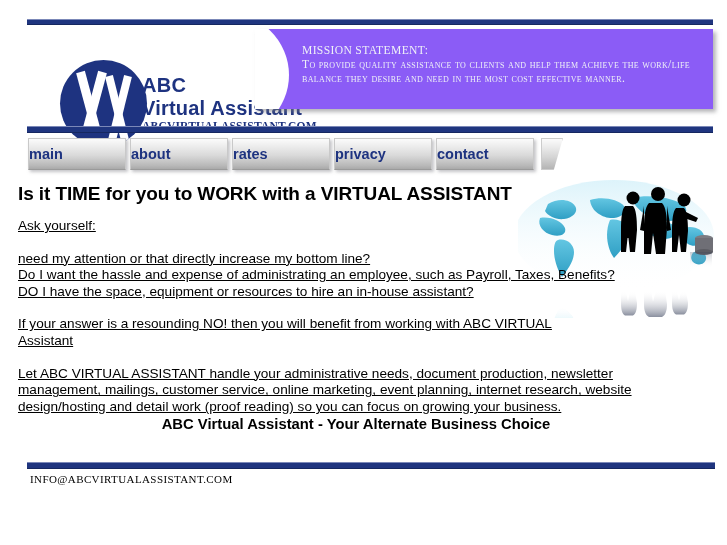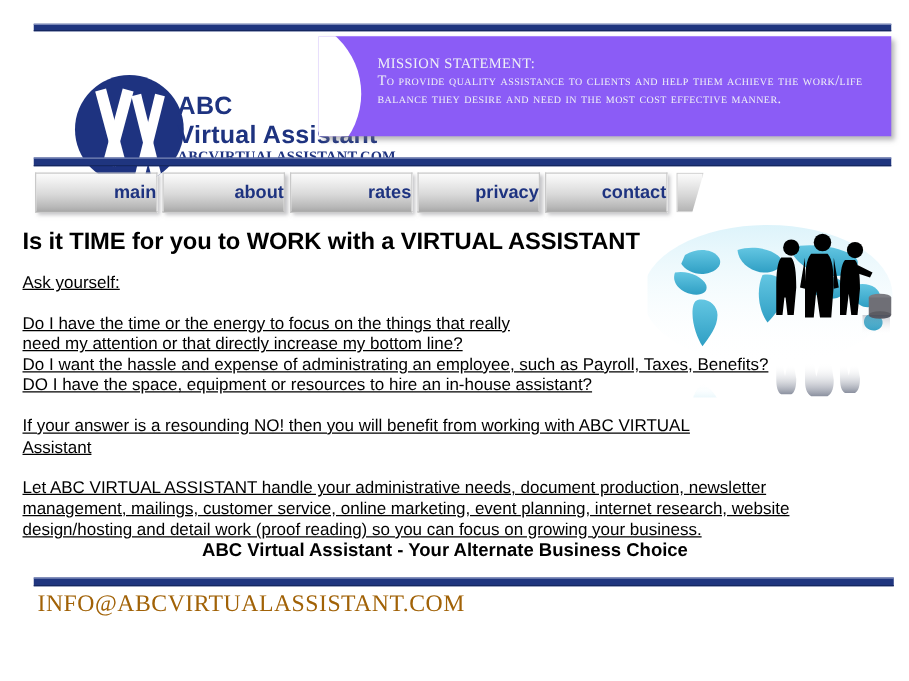--- a/index.html
+++ b/index.html
@@ -122,21 +122,21 @@
     background: linear-gradient(to bottom,
                 #fbfbfb 0%, #eeeeee 22%, #d9d9d9 55%, #b9b9b9 88%, #a9a9a9 100%);
     border: 1px solid #c9c9c9;
     border-bottom-color: #9a9a9a;
     box-shadow: 2px 2px 3px rgba(140,140,145,0.5);
     color: #1e3380;
     font-size: 14.5px;
     font-weight: bold;
     display: flex;
     align-items: center;
-    justify-content: flex-end;
+    justify-content: flex-start;
     cursor: pointer;
     user-select: none;
   }
   #tab-slant {
     width: 22px; height: 32px;
     margin-left: 3px;
     background: linear-gradient(to bottom,
                 #fbfbfb 0%, #ececec 25%, #d5d5d5 60%, #b4b4b4 100%);
     border: 1px solid #cccccc;
     clip-path: polygon(0 0, 100% 0, 58% 100%, 0 100%);
@@ -178,23 +178,23 @@
     font-weight: bold;
     color: #000000;
   }
 
   
   #footer-email {
     position: absolute;
     left: 30px; top: 473px;
     font-family: "Liberation Serif", serif;
     font-variant: small-caps;
-    font-size: 19px;
+    font-size: 11px;
     letter-spacing: 0.4px;
-    color: #a16207;
+    color: #000000;
     cursor: pointer;
   }
 </style>
 </head>
 <body>
 
 <div id="page">
 
   <div id="rule-top" class="navy-rule"></div>
 
@@ -319,21 +319,20 @@
 
   <div id="content">
 
     <div id="headline">Is it TIME for you to WORK with a VIRTUAL ASSISTANT</div>
 
     <div class="body-text">Ask yourself:</div>
 
     <div class="gap"></div>
 
     <div class="body-text">
-      <span class="ln">Do I have the time or the energy to focus on the things that really</span>
       <span class="ln">need my attention or that directly increase my bottom line?</span>
       <span class="ln">Do I want the hassle and expense of administrating an employee, such as Payroll, Taxes, Benefits?</span>
       <span class="ln">DO I have the space, equipment or resources to hire an in-house assistant?</span>
     </div>
 
     <div class="gap"></div>
 
     <div class="body-text">
       <span class="ln">If your answer is a resounding NO! then you will benefit from working with ABC VIRTUAL</span>
       <span class="ln">Assistant</span>

